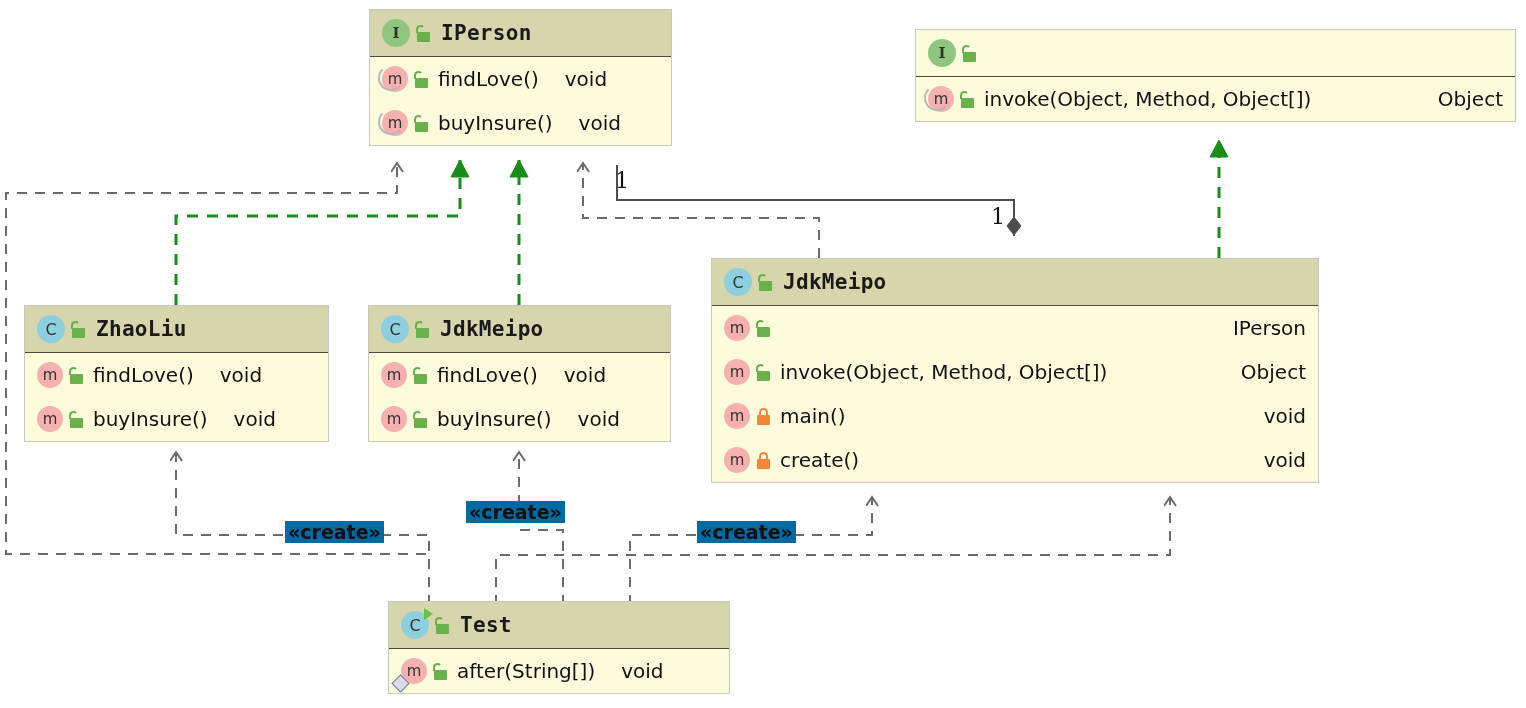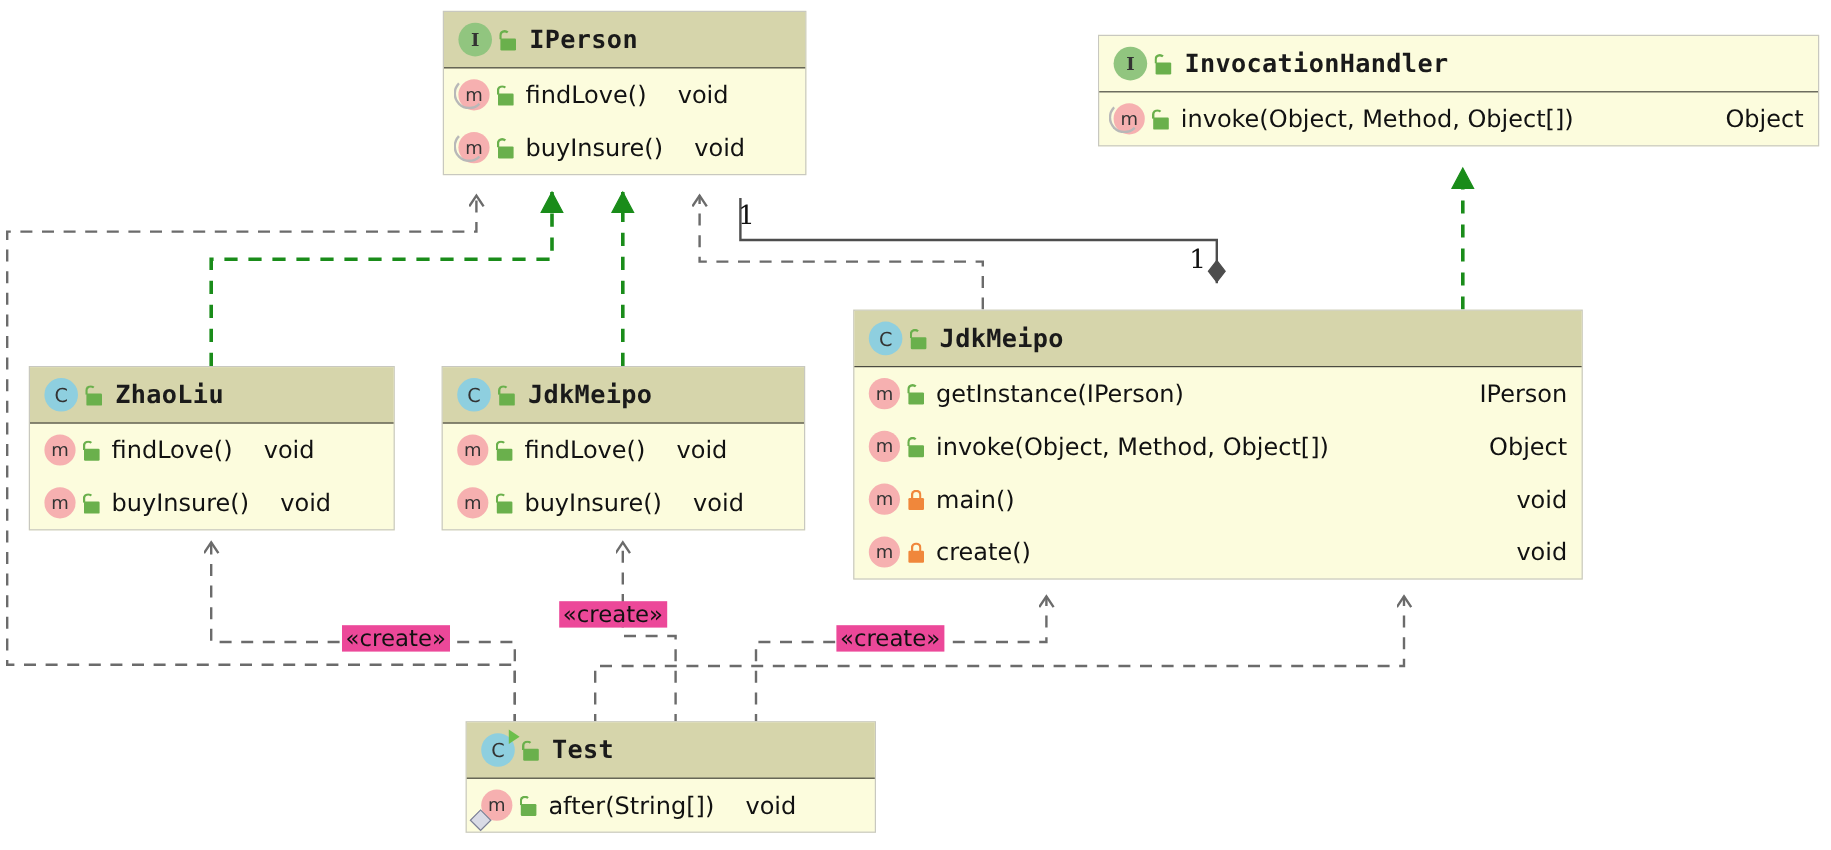--- a/index.html
+++ b/index.html
@@ -155,23 +155,24 @@
   .ic-lock.pub .body    { background: #6ab04c; }
   .ic-lock.pub .shackle { border-color: #6ab04c; border-right-color: transparent; left: 1px; }
   .ic-lock.priv .body    { background: #f0873b; }
   .ic-lock.priv .shackle { border-color: #f0873b; left: 4px; width: 9px; }
 
   .edge-label {
     position: absolute;
     font-family: "DejaVu Sans", sans-serif;
     font-size: 19px;
     color: #111111;
-    background: #ec4899;
+    background: #0369a1;
     padding: 0 3px;
     white-space: nowrap;
+    font-weight: bold;
   }
   .mult-label {
     position: absolute;
     font-family: "DejaVu Serif", serif;
     font-size: 22px;
     color: #111111;
     white-space: nowrap;
   }
 </style>
 </head>
@@ -250,21 +251,20 @@
     </div>
   </div>
 
   <div class="umlbox hdr-plain" style="left:915px; top:29px; width:601px;">
     <div class="hdr">
       <span class="ic ic-kind iface">I</span>
       <span class="ic ic-lock pub">
           <span class="shackle"></span>
           <span class="body"></span>
         </span>
-      <span class="title">InvocationHandler</span>
     </div>
     <div class="members">
       <div class="member">
         <span class="ic ic-kind method abstract">m</span>
         <span class="ic ic-lock pub">
             <span class="shackle"></span>
             <span class="body"></span>
           </span>
         <span class="mname">invoke(Object, Method, Object[])</span>
         <span class="mtype">Object</span>
@@ -343,21 +343,20 @@
         </span>
       <span class="title">JdkMeipo</span>
     </div>
     <div class="members">
       <div class="member">
         <span class="ic ic-kind method">m</span>
         <span class="ic ic-lock pub">
             <span class="shackle"></span>
             <span class="body"></span>
           </span>
-        <span class="mname">getInstance(IPerson)</span>
         <span class="mtype">IPerson</span>
       </div>
       <div class="member">
         <span class="ic ic-kind method">m</span>
         <span class="ic ic-lock pub">
             <span class="shackle"></span>
             <span class="body"></span>
           </span>
         <span class="mname">invoke(Object, Method, Object[])</span>
         <span class="mtype">Object</span>

